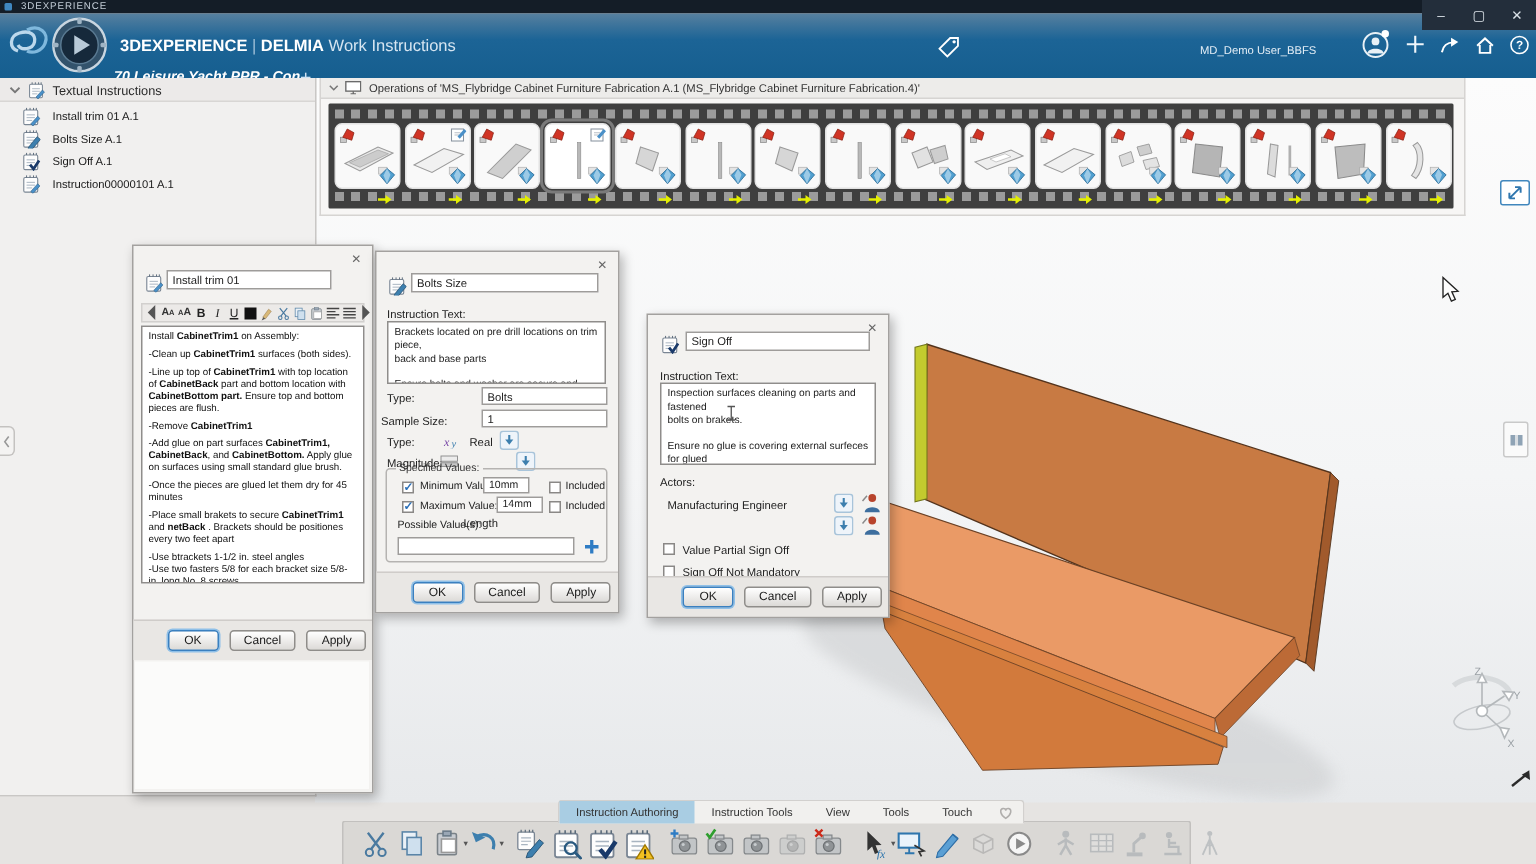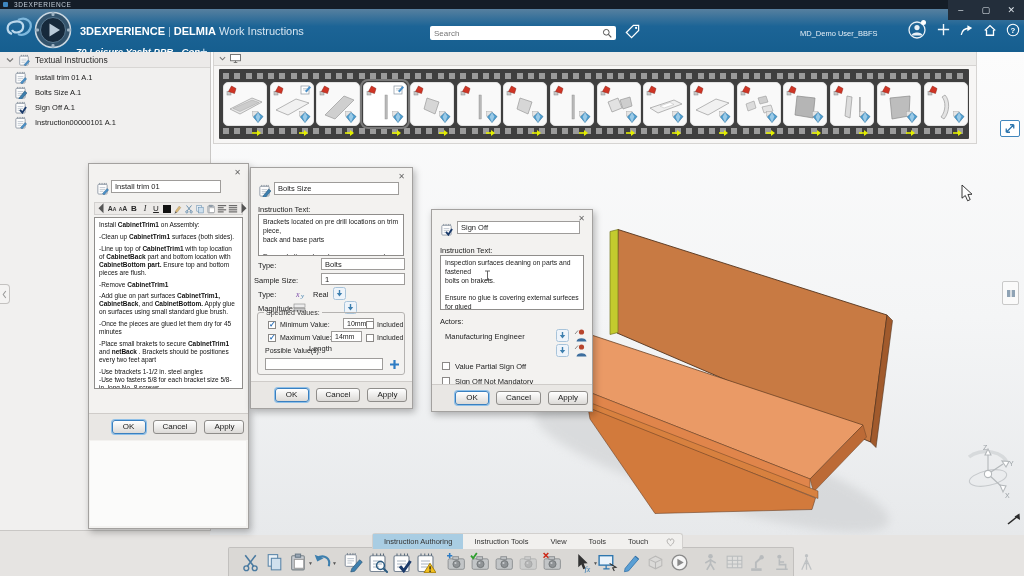--- a/index.html
+++ b/index.html
@@ -134,29 +134,20 @@
         <path d="M15.5 12.5 L26 19 L15.5 25.5 Z" fill="#b9cad8"></path>
         <rect x="17.5" y="1" width="3" height="4" rx="1" fill="#9fb4c4"></rect>
           <rect x="17.5" y="33" width="3" height="4" rx="1" fill="#9fb4c4"></rect>
         <rect x="1" y="17.5" width="4" height="3" rx="1" fill="#9fb4c4"></rect>
           <rect x="33" y="17.5" width="4" height="3" rx="1" fill="#9fb4c4"></rect>
       </svg>
     </span>
     <div id="brand" class="abs">
       <span class="bb">3DEXPERIENCE</span><span class="sep">|</span><span class="bb">DELMIA</span>
       <span class="suite">Work Instructions</span>
-    </div>
-    <div id="searchbox" class="abs">
-      <input placeholder="Search" style="">
-      <span id="search-ic" class="ic">
-          <svg viewBox="0 0 14 14">
-            <circle cx="6" cy="6" r="4" stroke="#555" stroke-width="1.4" fill="none"></circle>
-            <path d="M9 9 L13 13" stroke="#555" stroke-width="1.6"></path>
-          </svg>
-        </span>
     </div>
     <span id="tag-ic" class="abs ic">
         <svg viewBox="0 0 18 18">
           <path d="M2.5 10 L10 2.5 h5.5 V8 L8 15.5 Z" stroke="#fff" stroke-width="1.3" fill="none"></path>
           <circle cx="12.8" cy="5.2" r="1.2" fill="#fff"></circle>
         </svg>
       </span>
     <div id="username" class="abs">MD_Demo User_BBFS</div>
     <span id="avatar" class="abs ic">
         <svg viewBox="0 0 18 18">
@@ -329,20 +320,21 @@
           <svg viewBox="0 0 8 8">
             <path d="M1 2.5 L4 5.5 L7 2.5" stroke="#777" stroke-width="1.2" fill="none"></path>
           </svg>
         </span>
       <span class="hic ic">
           <svg viewBox="0 0 12 10">
             <rect x="0.5" y="0.5" width="11" height="7" fill="#fff" stroke="#6a6a6a"></rect>
             <path d="M4 9.5 h4 M6 7.5 v2" stroke="#6a6a6a"></path>
           </svg>
         </span>
+      <span id="ops-title">Operations of 'MS_Flybridge Cabinet Furniture Fabrication A.1 (MS_Flybridge Cabinet Furniture Fabrication.4)'</span>
     </div>
     <div id="filmstrip" class="abs">
       <div class="holes" style="top:4px;"></div>
       <div class="holes" style="top:59px;"></div>
       <div id="frames">
           <div class="film-frame" style="left: 4px;">
             <span class="flag ic">
               <svg viewBox="0 0 11 11">
                 <rect x="1" y="6.5" width="4" height="3.5" fill="#c8c8c8" stroke="#8a8a8a" stroke-width="0.5"></rect>
                 <path d="M2.5 6.5 L5.5 1 L10 3.5 L8.5 8.5 Z" fill="#d03425" stroke="#8a1f12" stroke-width="0.5"></path>
@@ -925,21 +917,21 @@
           <rect x="0.5" y="0.5" width="12" height="12" rx="2" fill="#eef4fa" stroke="#a8c4da"></rect>
           <path d="M6.5 3 v5" stroke="#3d7fae" stroke-width="1.4"></path>
           <path d="M3.8 6 L6.5 9.5 L9.2 6 Z" fill="#3d7fae"></path>
         </svg>
       </span>
     <fieldset>
       <legend>Specified Values:</legend>
     </fieldset>
     <span class="cb on" style="left:17px;top:153px;"></span>
     <div class="dlg-label" style="left:29px;top:153px;font-size:7px;">Minimum Value:</div>
-    <input class="fld-input" style="left: 92px; top: 150px; width: 31px; height: 11px; font-size: 7px;" value="10mm">
+    <input class="fld-input" style="left: 71px; top: 150px; width: 31px; height: 11px; font-size: 7px;" value="10mm">
     <span class="cb" style="left:115px;top:153px;"></span>
     <div class="dlg-label" style="left:126px;top:153px;font-size:7px;">Included</div>
     <span class="cb on" style="left:17px;top:166px;"></span>
     <div class="dlg-label" style="left:29px;top:166px;font-size:7px;">Maximum Value:</div>
     <input class="fld-input" style="left: 80px; top: 163px; width: 31px; height: 11px; font-size: 7px;" value="14mm">
     <span class="cb" style="left:115px;top:166px;"></span>
     <div class="dlg-label" style="left:126px;top:166px;font-size:7px;">Included</div>
     <div class="dlg-label" style="left:14px;top:179px;font-size:7px;">Possible Value(s):</div>
     <input class="fld-input" style="left: 14px; top: 190px; width: 118px; height: 12px;" value="">
     <span class="abs ic" style="left:138px;top:191px;width:11px;height:11px;">

